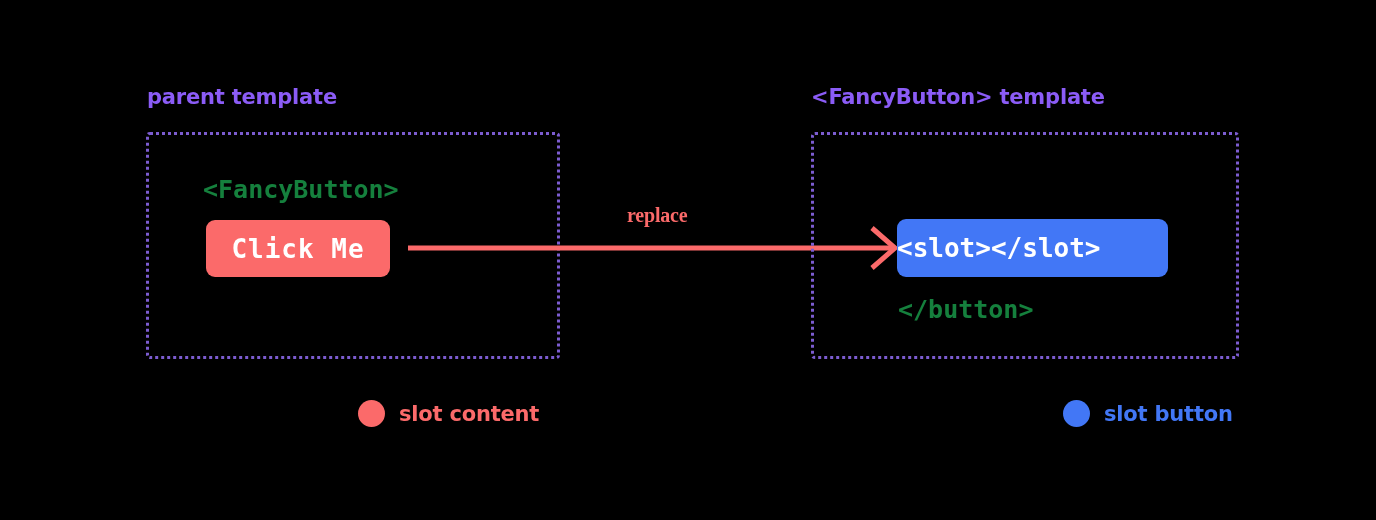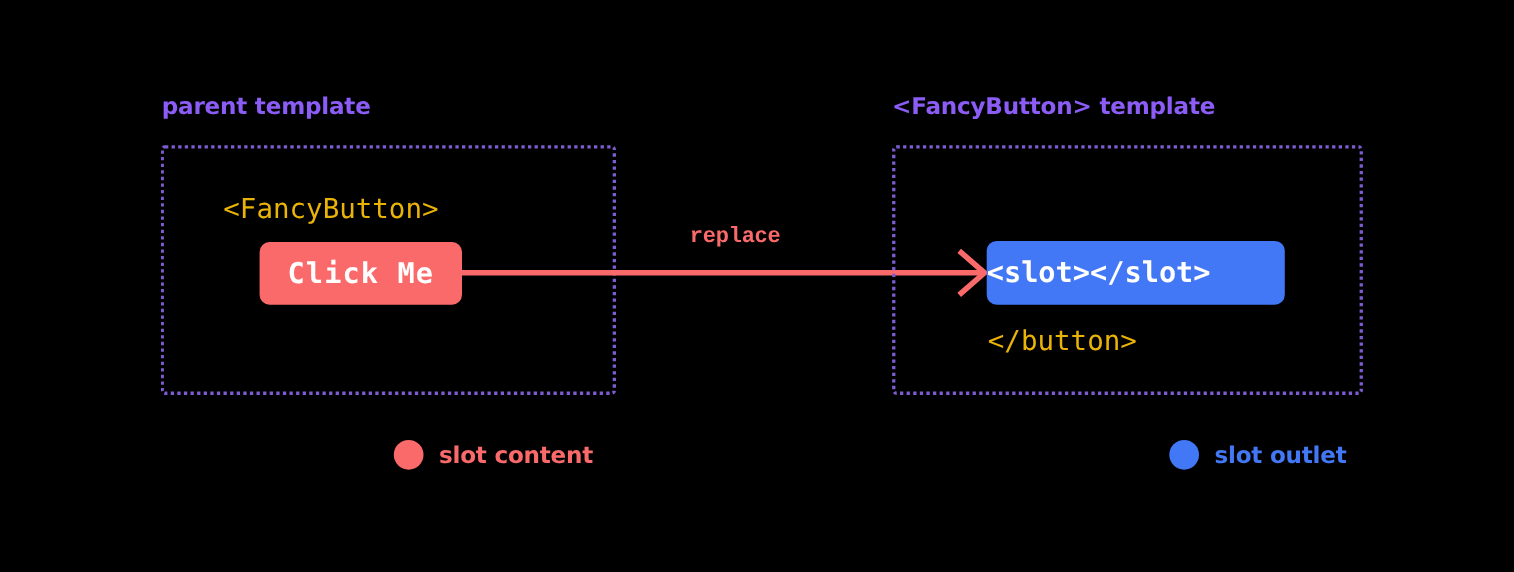--- a/index.html
+++ b/index.html
@@ -39,35 +39,35 @@
     border-radius: 4px;
     background: transparent;
   }
   #box-parent { left: 146px;  top: 132px; width: 414px; height: 227px; }
   #box-fancy  { left: 811px;  top: 132px; width: 428px; height: 227px; }
 
   
   .code-line {
     position: absolute;
     font-family: "DejaVu Sans Mono", monospace;
-    font-weight: 400;
+    font-weight: 700;
     font-size: 25px;
-    color: #eab308;
+    color: #15803d;
     white-space: nowrap;
     letter-spacing: 0px;
   }
   #code-open-fancy  { left: 203px; top: 175px; }
   #code-close-fancy { left: 203px; top: 295px; }
   #code-open-button { left: 898px; top: 175px; }
   #code-close-button{ left: 898px; top: 295px; }
 
   
   #slot-content-chip {
     position: absolute;
-    left: 236px;
+    left: 206px;
     top: 220px;
     width: 184px;
     height: 57px;
     background: #fb6a6a;
     border-radius: 9px;
     display: flex;
     align-items: center;
     justify-content: center;
     text-align: center;
   }
@@ -108,21 +108,21 @@
     left: 404px;
     top: 222px;
     width: 500px;
     height: 54px;
     overflow: visible;
   }
   #replace-label {
     position: absolute;
     left: 627px;
     top: 204px;
-    font-family: Liberation Mono, monospace;
+    font-family: Liberation Serif, serif;
     font-weight: 700;
     font-size: 20px;
     color: #fb6a6a;
     white-space: nowrap;
     letter-spacing: -0.2px;
   }
 
   
   .legend-item {
     position: absolute;
@@ -186,16 +186,16 @@
 
   <div class="code-line" id="code-close-button">&lt;/button&gt;</div>
 
   <div class="legend-item" id="legend-slot-content">
     <span class="legend-dot red"></span>
     <span class="legend-label red">slot content</span>
   </div>
 
   <div class="legend-item" id="legend-slot-outlet">
     <span class="legend-dot blue"></span>
-    <span class="legend-label blue">slot outlet</span>
+    <span class="legend-label blue">slot button</span>
   </div>
 
 </div>
 
 </body></html>

